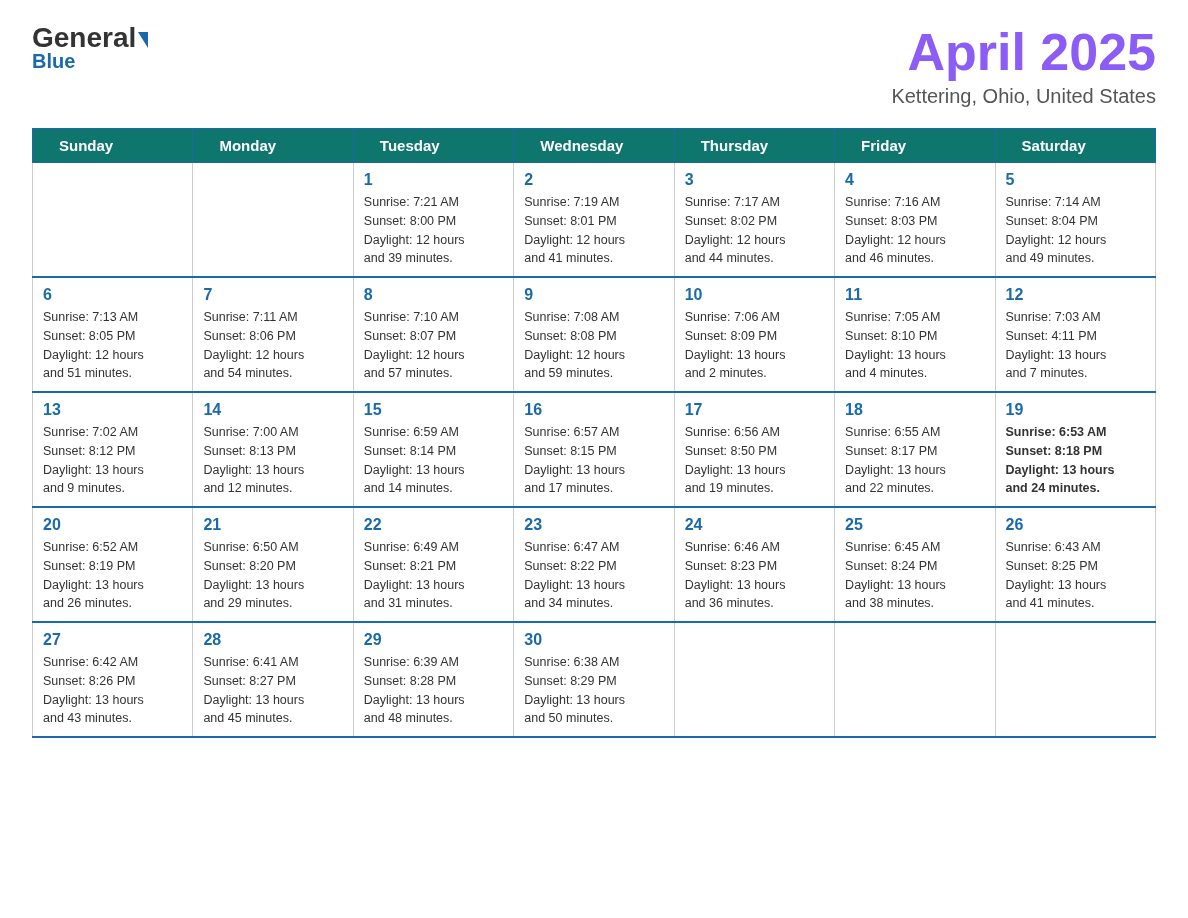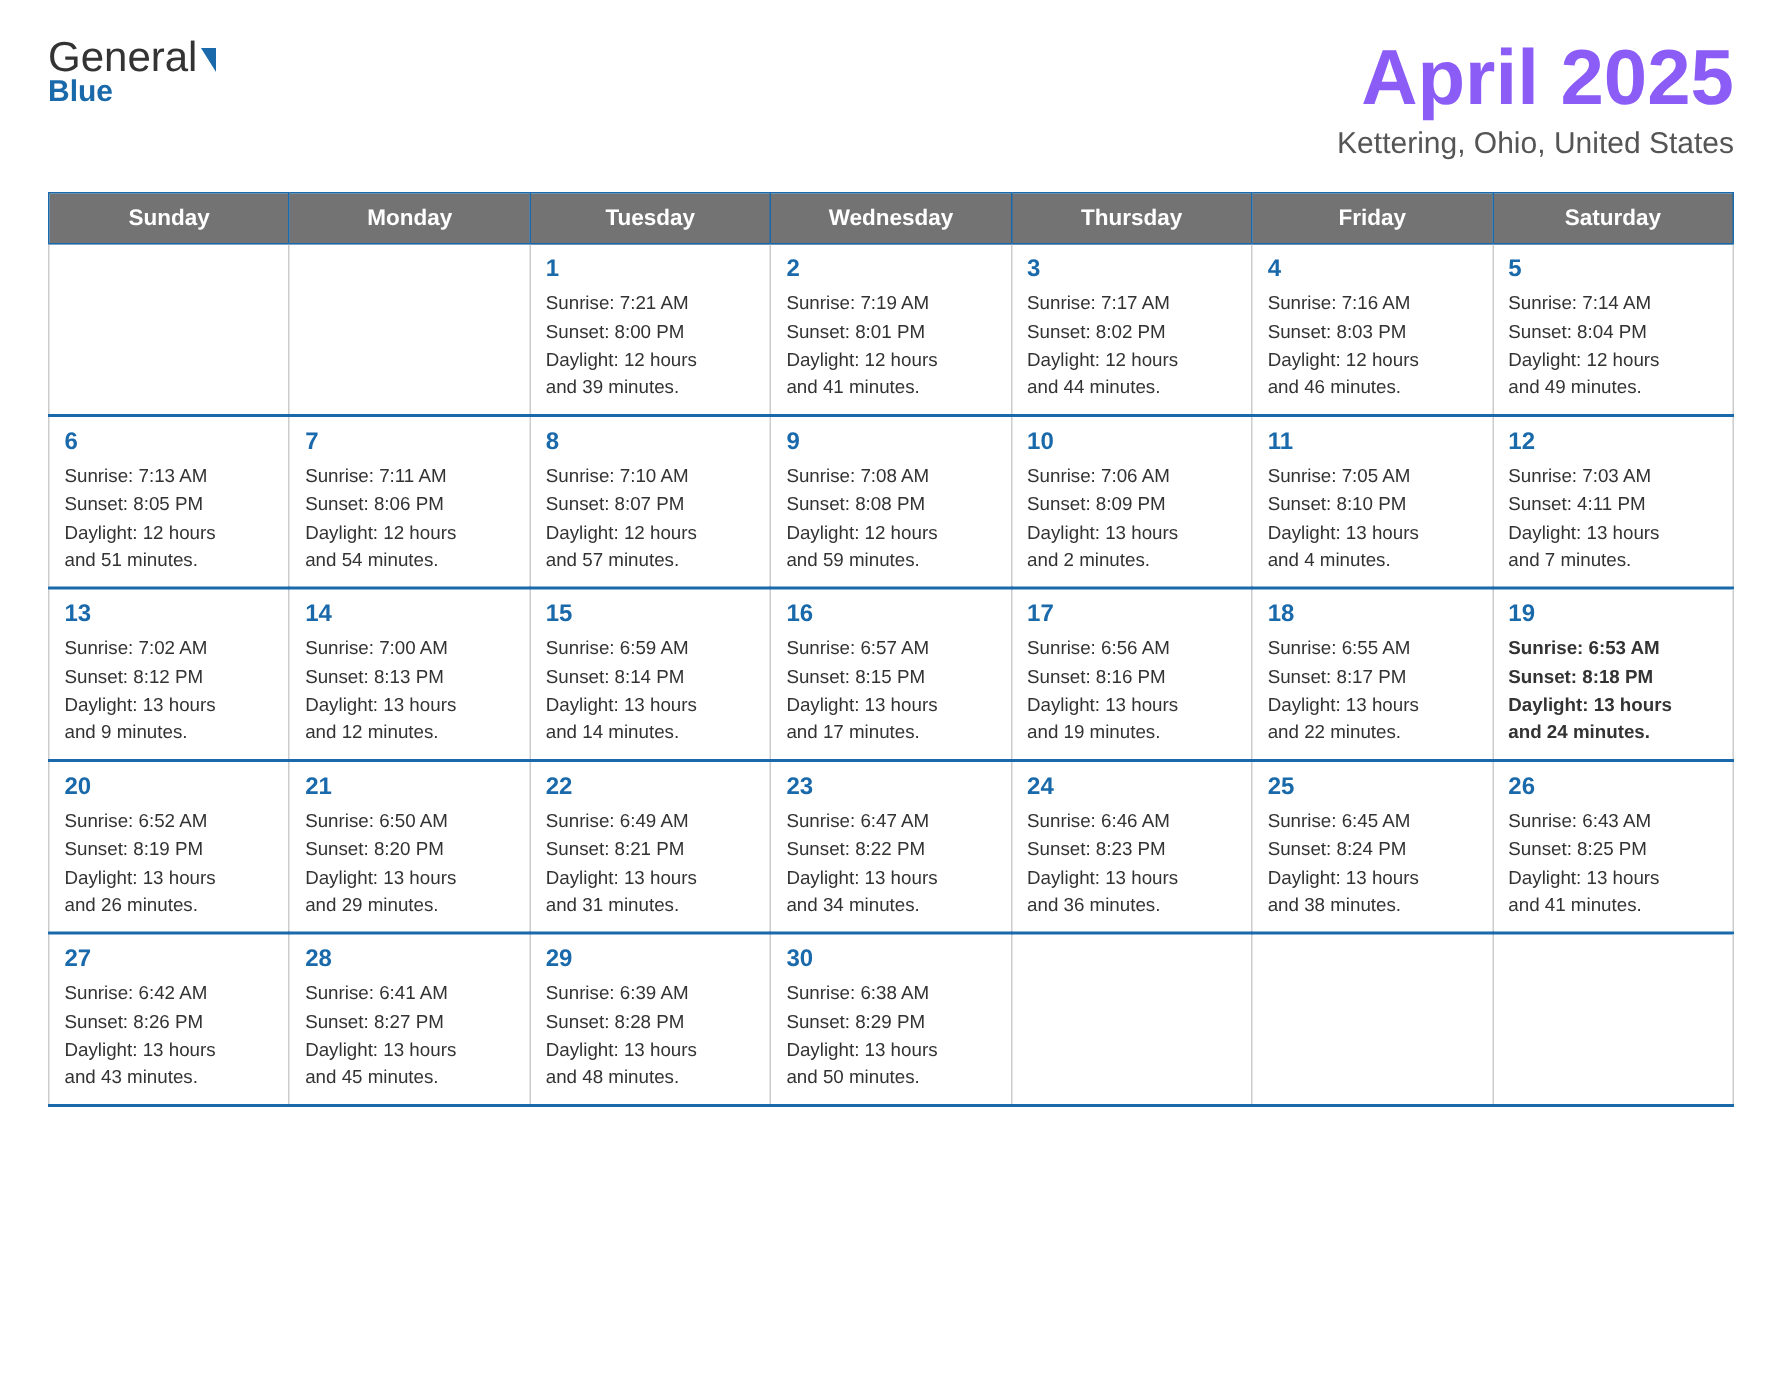--- a/index.html
+++ b/index.html
@@ -19,21 +19,21 @@
       align-items: flex-start;
       margin-bottom: 20px;
     }
     .logo-area {
       display: flex;
       flex-direction: column;
       align-items: flex-start;
     }
     .logo-text {
       font-size: 28px;
-      font-weight: normal;
+      font-weight: bold;
       color: #333;
       line-height: 1;
     }
     .logo-triangle {
       display: inline-block;
       width: 0;
       height: 0;
       border-left: 10px solid transparent;
       border-right: 0px solid transparent;
       border-top: 16px solid #1a6aab;
@@ -62,26 +62,26 @@
       margin-top: 4px;
     }
 
     
     .calendar {
       width: 100%;
       border-collapse: collapse;
       border: 1px solid #aaa;
     }
     .calendar thead tr th {
-      background-color: #737373;
+      background-color: #0f766e;
       color: #fff;
       font-size: 15px;
       font-weight: bold;
       padding: 8px 26px;
-      text-align: center;
+      text-align: left;
       border: 1px solid #1a6aab;
     }
     .calendar tbody tr td {
       vertical-align: top;
       padding: 8px 10px;
       border: 1px solid #ccc;
       width: calc(100% / 7);
       min-height: 100px;
     }
     .calendar tbody tr {
@@ -246,21 +246,21 @@
         <td>
           <div class="day-number">16</div>
           <div class="day-info" style="white-space: pre-line;">Sunrise: 6:57 AM
 Sunset: 8:15 PM
 Daylight: 13 hours
 and 17 minutes.</div>
         </td>
         <td>
           <div class="day-number">17</div>
           <div class="day-info" style="white-space: pre-line;">Sunrise: 6:56 AM
-Sunset: 8:16 PM
+Sunset: 8:50 PM
 Daylight: 13 hours
 and 19 minutes.</div>
         </td>
         <td>
           <div class="day-number">18</div>
           <div class="day-info" style="white-space: pre-line;">Sunrise: 6:55 AM
 Sunset: 8:17 PM
 Daylight: 13 hours
 and 22 minutes.</div>
         </td>

